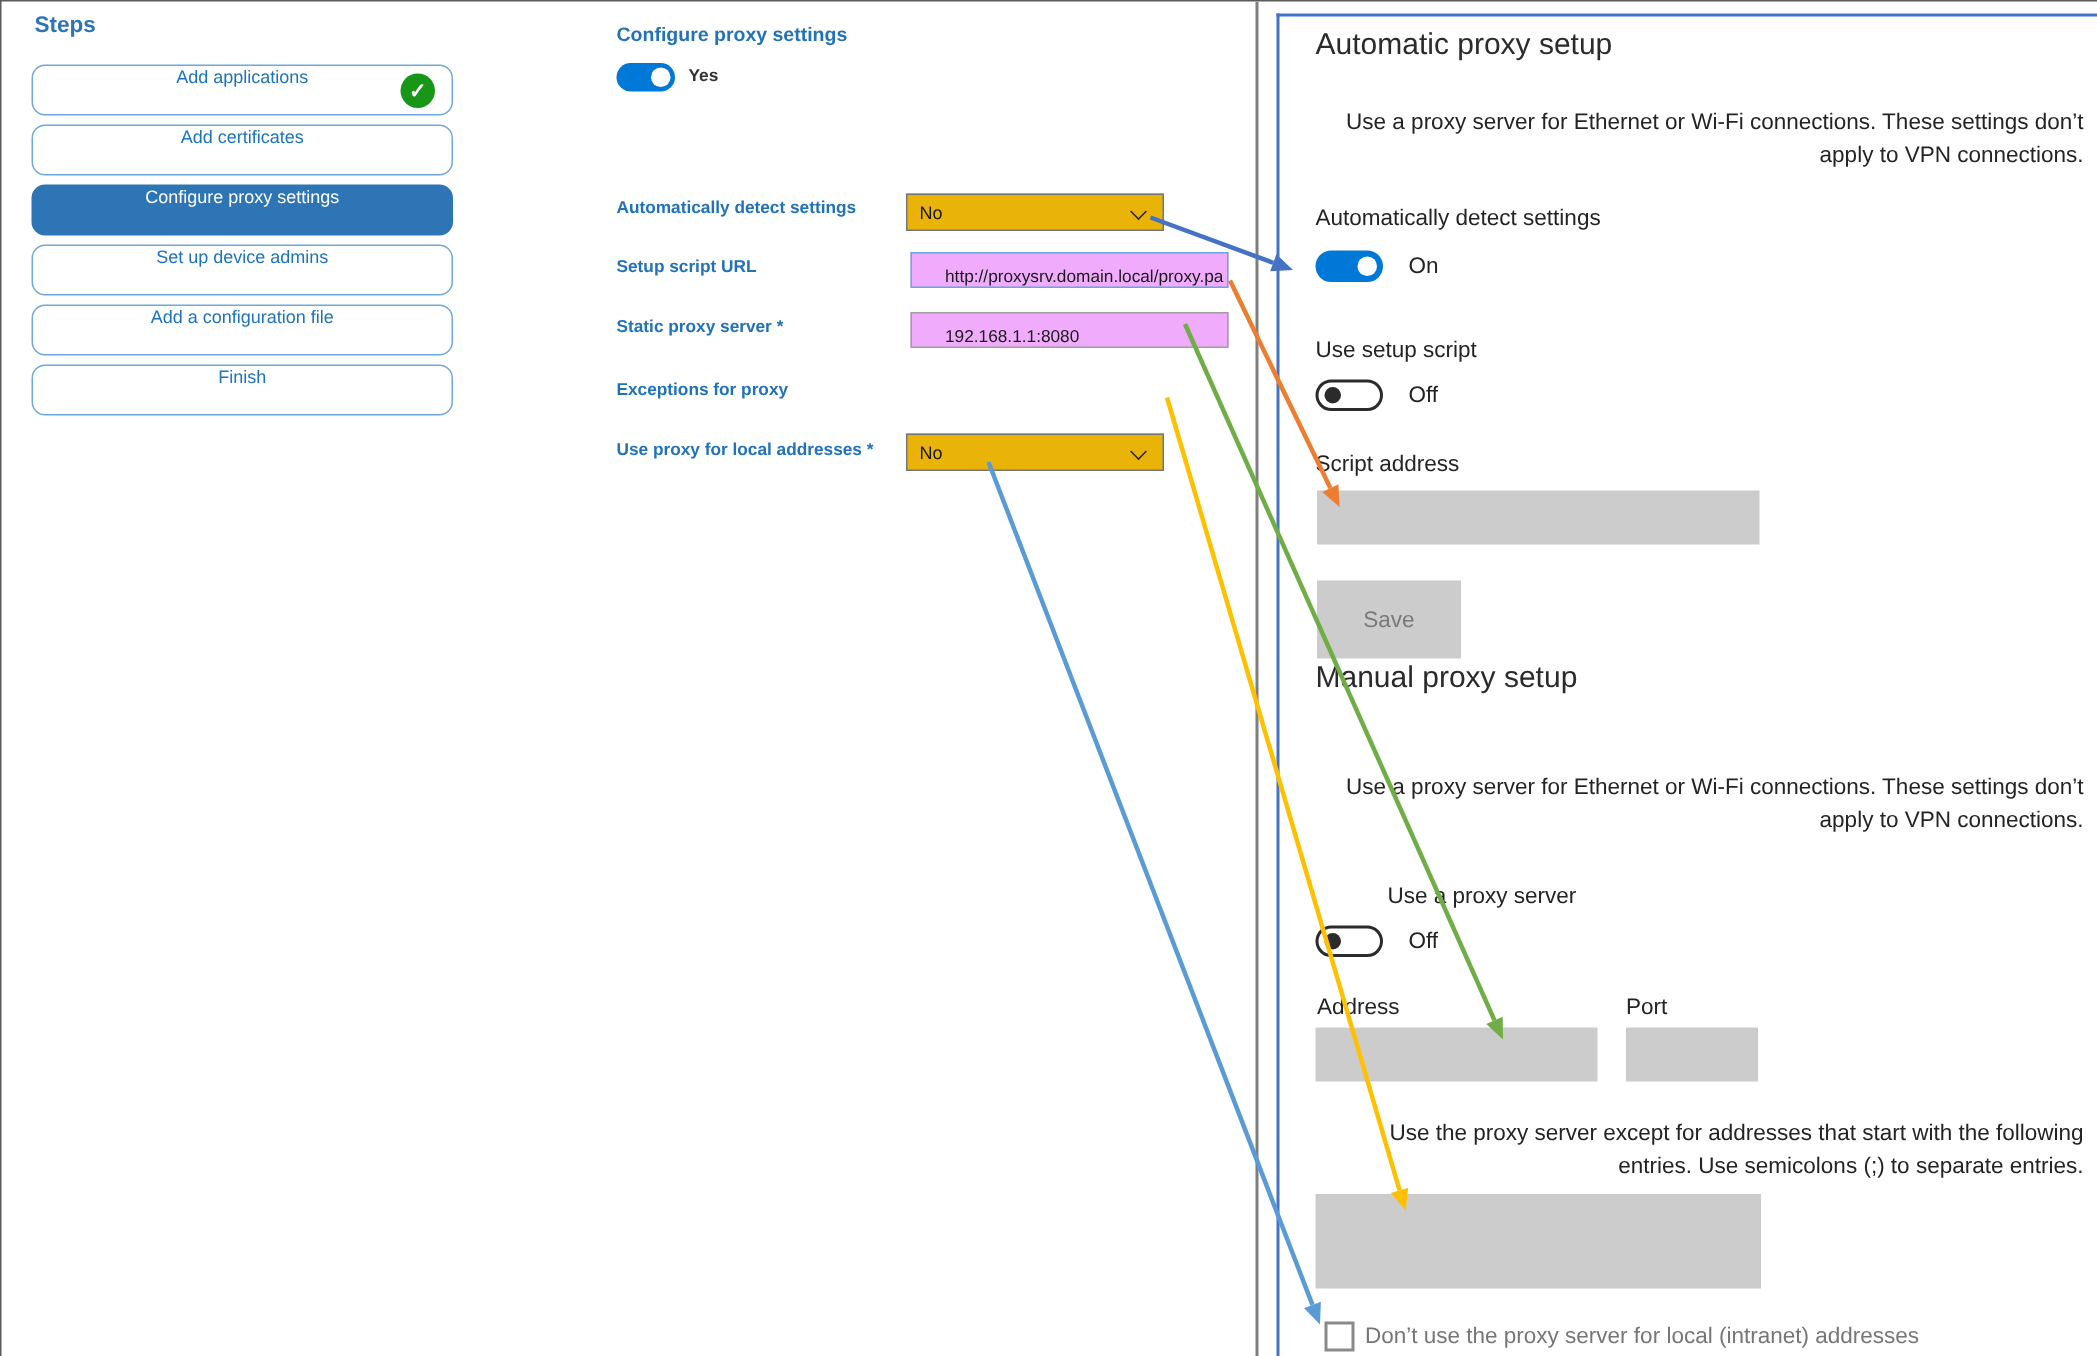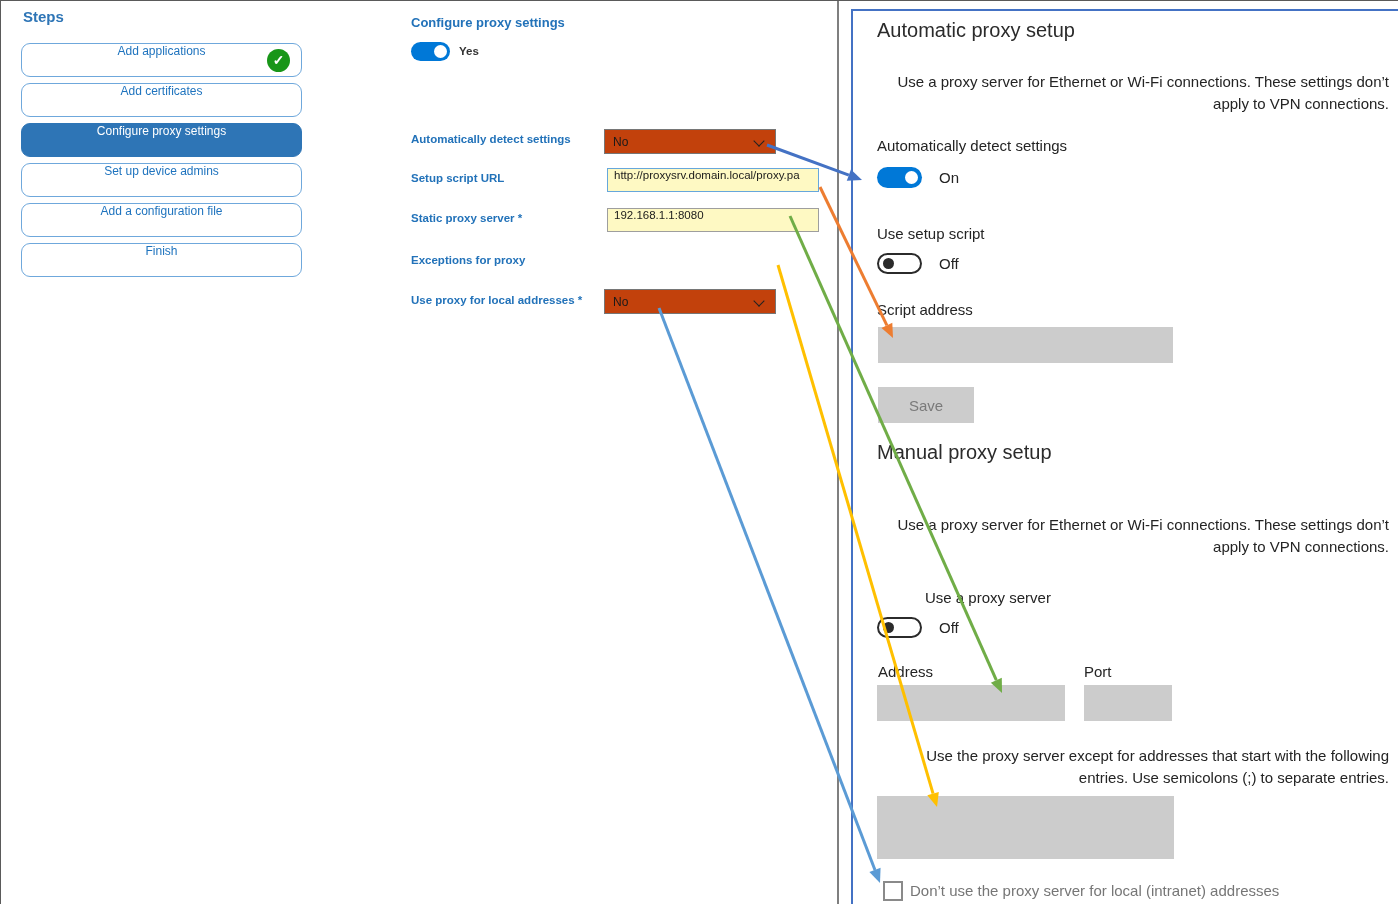--- a/index.html
+++ b/index.html
@@ -15,43 +15,43 @@
   .step-btn.active{background:#2e75b6;border-color:#2e75b6;color:#fff;}
   .check-badge{position:absolute;right:11px;top:5px;width:23px;height:23px;border-radius:50%;background:#189618;
                color:#fff;font-size:14px;line-height:23px;text-align:center;font-weight:bold;}
 
   
   .form-title{position:absolute;left:410px;top:14px;font-size:13px;font-weight:bold;color:#2272b9;}
   .toggle-sm{position:absolute;left:410px;top:41px;width:39px;height:19px;border-radius:10px;background:#0078d7;}
   .toggle-sm .knob{position:absolute;right:3px;top:3px;width:13px;height:13px;border-radius:50%;background:#fff;}
   .toggle-sm-label{position:absolute;left:458px;top:44px;font-size:11.5px;color:#333;font-weight:bold;}
   .f-label{position:absolute;left:410px;width:195px;font-size:11.5px;font-weight:bold;color:#2272b9;}
-  .dropdown{position:absolute;left:603px;width:172px;height:25px;border:1px solid #767676;background:#c2410c;
+  .dropdown{position:absolute;left:603px;width:172px;height:25px;border:1px solid #767676;background:#eab308;
             box-sizing:border-box;font-size:12px;color:#1a1a1a;display:flex;align-items:center;padding-left:8px;}
   .chev{position:absolute;right:12px;top:7px;width:7px;height:7px;border-right:1.6px solid #222;
         border-bottom:1.6px solid #222;transform:rotate(45deg);}
-  .tinput{position:absolute;left:606px;width:212px;height:24px;border:1px solid #9e9e9e;background:#fef9c3;
-          box-sizing:border-box;font-size:11.5px;color:#1a1a1a;display:flex;align-items:flex-start;
-          padding-left:6px;white-space:nowrap;overflow:hidden;}
+  .tinput{position:absolute;left:606px;width:212px;height:24px;border:1px solid #9e9e9e;background:#f0abfc;
+          box-sizing:border-box;font-size:11.5px;color:#1a1a1a;display:flex;align-items:flex-end;
+          padding-left:22px;white-space:nowrap;overflow:hidden;}
   .tinput.focused{border-color:#66a7dc;}
 
   
   .divider{position:absolute;left:836px;top:0;width:2px;height:904px;background:#7f7f7f;}
   .settings-panel{position:absolute;left:850px;top:8px;width:548px;height:896px;
                   border-top:2px solid #4472c4;border-left:2px solid #4472c4;box-sizing:border-box;}
   .rp-h{position:absolute;font-size:20px;font-weight:400;color:#2b2b2b;}
   .rp-para{position:absolute;width:512px;font-size:15px;color:#242424;line-height:1.45;text-align:right;}
   .rp-label{position:absolute;font-size:15px;color:#242424;}
   .toggle-lg{position:absolute;width:45px;height:21px;border-radius:11px;box-sizing:border-box;}
   .toggle-lg.on{background:#0078d7;}
   .toggle-lg.on .knob{position:absolute;right:4px;top:4px;width:13px;height:13px;border-radius:50%;background:#fff;}
   .toggle-lg.off{background:#fff;border:2px solid #2b2b2b;}
   .toggle-lg.off .knob{position:absolute;left:4px;top:3px;width:11px;height:11px;border-radius:50%;background:#2b2b2b;}
   .gray-field{position:absolute;background:#cccccc;}
-  .save-btn{position:absolute;left:877px;top:386px;width:96px;height:36px;background:#cccccc;color:#7a7a7a;
+  .save-btn{position:absolute;left:877px;top:386px;width:96px;height:52px;background:#cccccc;color:#7a7a7a;
             font-size:15px;display:flex;align-items:center;justify-content:center;}
   .checkbox{position:absolute;left:882px;top:880px;width:20px;height:20px;border:2px solid #8a8a8a;
             box-sizing:border-box;background:#fff;}
   .checkbox-label{position:absolute;left:909px;top:881px;font-size:15px;color:#767676;white-space:nowrap;}
 
   .arrows{position:absolute;left:0;top:0;width:1398px;height:904px;pointer-events:none;}
 </style>
 </head>
 <body>
 

